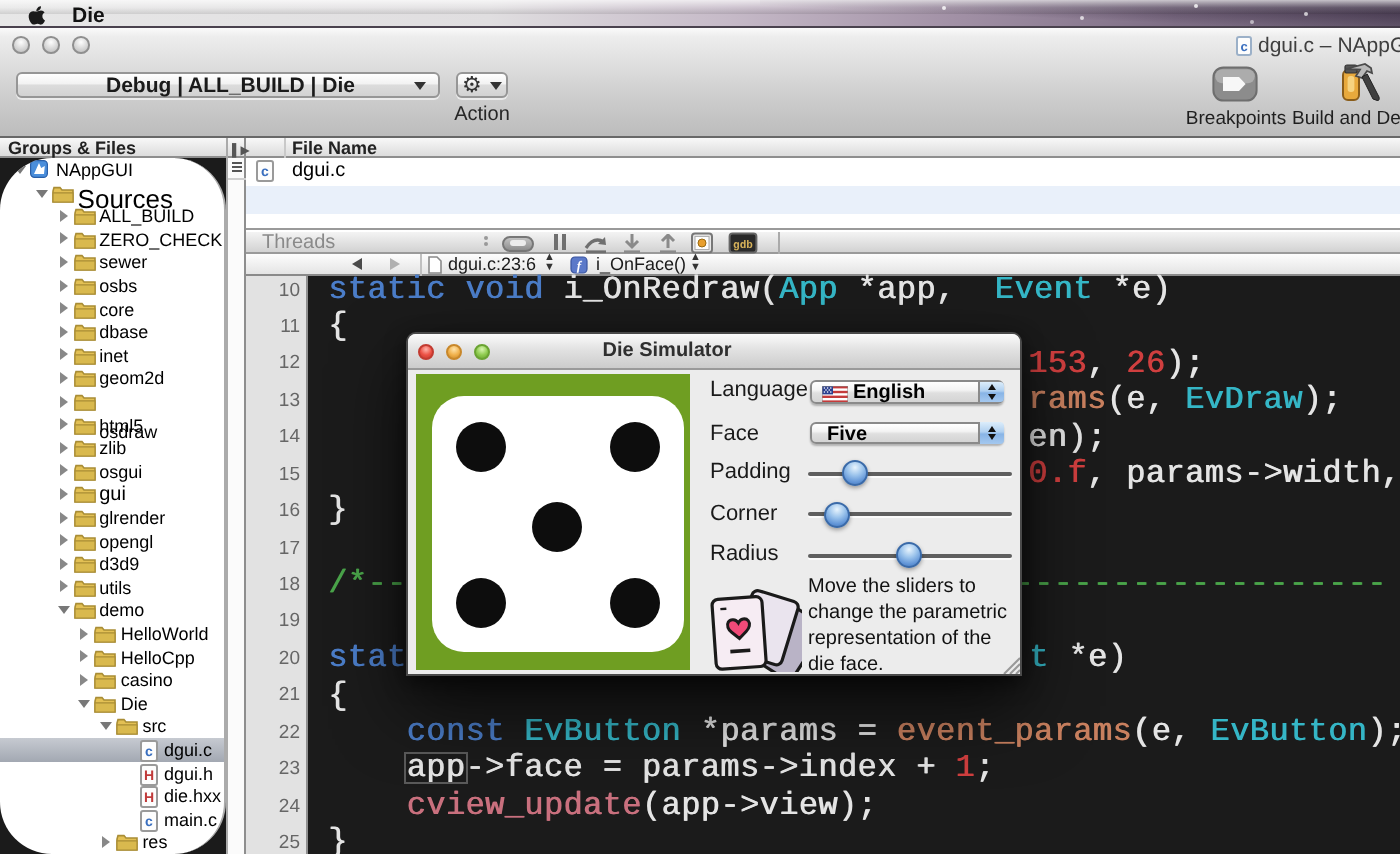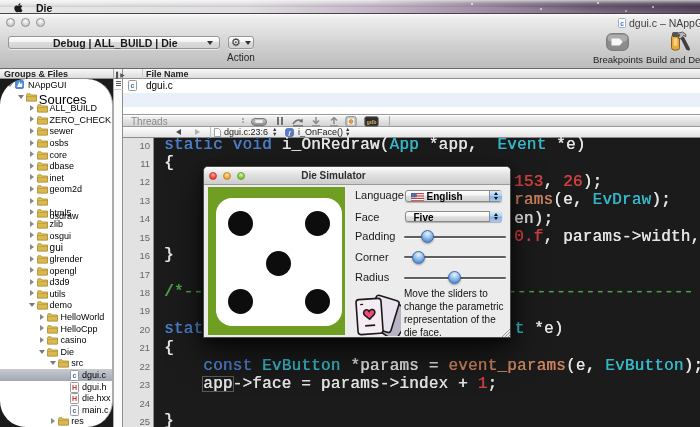--- a/index.html
+++ b/index.html
@@ -337,20 +337,21 @@
 <div class="cl" style="left:391.0px;top:53.1px;"><span class="fn">rams</span><span class="wh">(e, </span><span class="ty">EvDraw</span><span class="wh">);</span></div>
 <div class="cl" style="left:391.0px;top:71.5px;"><span class="wh">en);</span></div>
 <div class="cl" style="left:391.0px;top:90.0px;"><span class="nu">0.f</span><span class="wh">, params-&gt;width,</span></div>
 <div class="cl" style="left:41.0px;top:108.4px;"><span class="wh">}</span></div>
 <div class="cl" style="left:41.0px;top:145.2px;"><span class="co">/*----------------------------------------------------</span></div>
 <div class="cl" style="left:41.0px;top:182.1px;"><span class="kw">static void</span><span class="wh"> i_OnFace(</span><span class="ty">App</span><span class="wh"> *app,  </span><span class="ty">Eve</span></div>
 <div class="cl" style="left:391.5px;top:182.1px;"><span class="ty">t</span><span class="wh"> *e)</span></div>
 <div class="cl" style="left:41.0px;top:200.5px;"><span class="wh">{</span></div>
 <div class="cl" style="left:41.0px;top:219.0px;"><span class="wh">    </span><span class="kw">const</span><span class="wh"> </span><span class="ty">EvButton</span><span class="wh"> *params = </span><span class="fn">event_params</span><span class="wh">(e, </span><span class="ty">EvButton</span><span class="wh">);</span></div>
 <div class="cl" style="left:41.0px;top:237.4px;"><span class="wh">    app-&gt;face = params-&gt;index + </span><span class="nu">1</span><span class="wh">;</span></div>
+<div class="cl" style="left:41.0px;top:255.8px;"><span class="wh">    </span><span class="fn2">cview_update</span><span class="wh">(app-&gt;view);</span></div>
 <div class="cl" style="left:41.0px;top:274.2px;"><span class="wh">}</span></div>
 <div class="abs" style="left:79.2px;top:238.4px;width:31.4px;height:16px;border:1px solid #5a5a5a;"></div>
 </div>
 <div class="abs" style="left:203px;top:165.5px;width:308px;height:172px;border-radius:5px 5px 0 0;
 box-shadow:0 15px 35px rgba(0,0,0,0.65), 0 3px 10px rgba(0,0,0,0.5);background:#ececec;border:1px solid #4a4a4a;">
  <div class="abs" style="left:0;top:0;width:306px;height:18.5px;border-radius:4px 4px 0 0;
   background:linear-gradient(to bottom,#fbfbfb 0%,#e2e2e2 45%,#cccccc 100%);border-bottom:1px solid #9a9a9a;">
   <div class="abs" style="left:0;top:0;width:259px;text-align:center;font-size:10px;font-weight:bold;color:#2f2f2f;top:3.5px;">Die Simulator</div>
  </div>
 <div class="abs" style="left:5px;top:5px;width:8px;height:8px;border-radius:50%;background:radial-gradient(circle at 50% 28%, #ffb3aa 0%, #ec5044 55%, #c23b31 100%);border:0.5px solid #c23b31;"></div>

